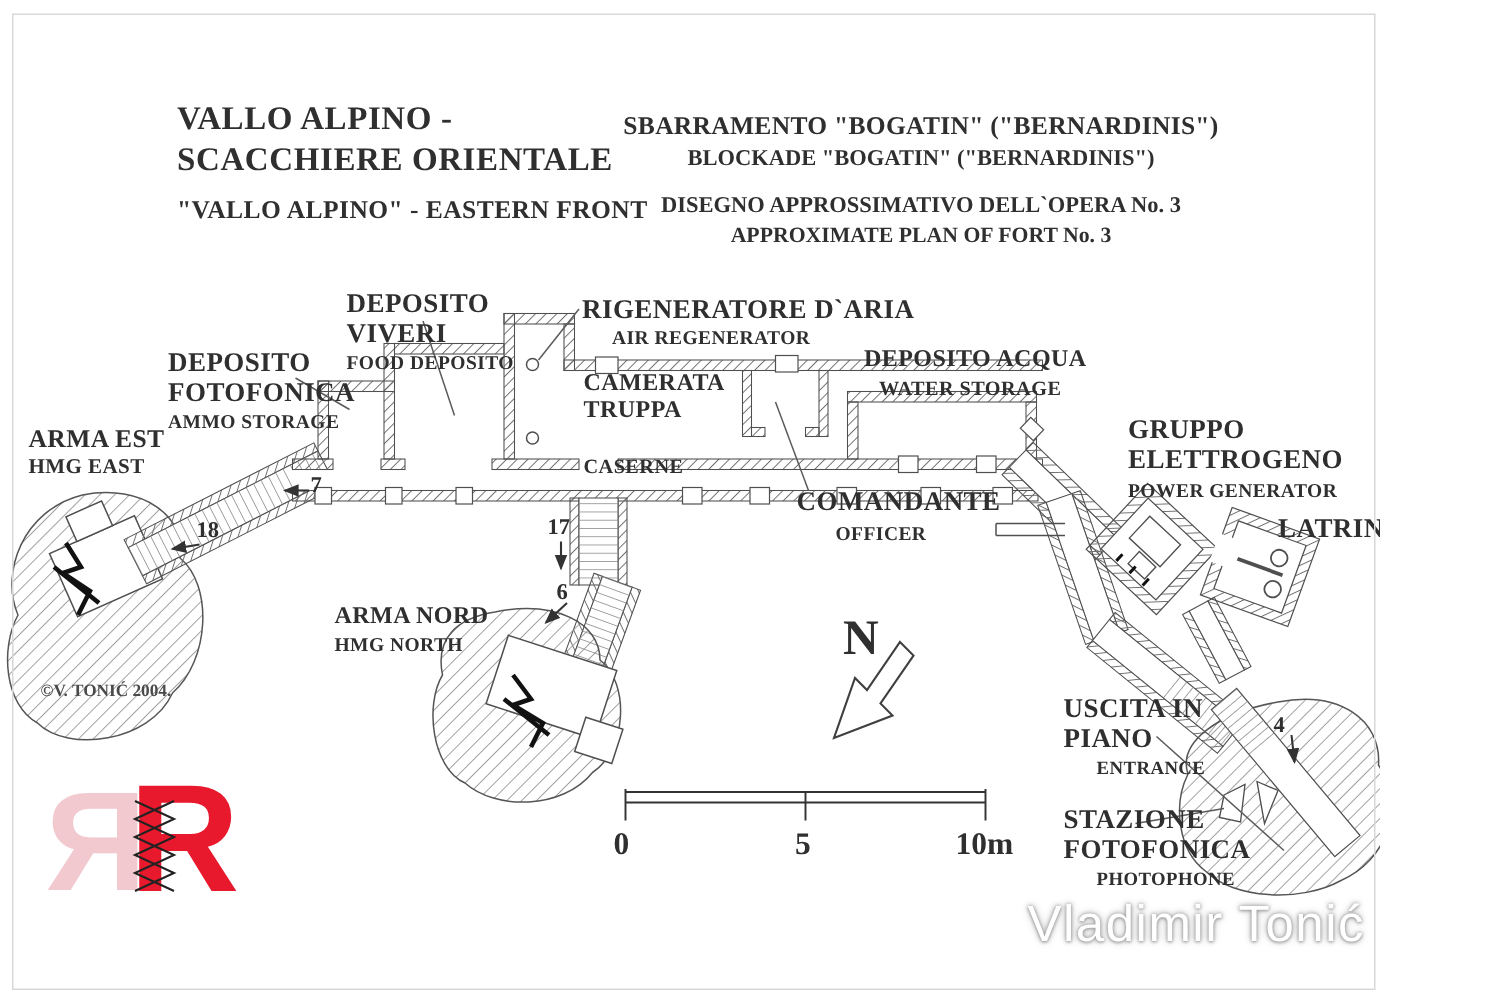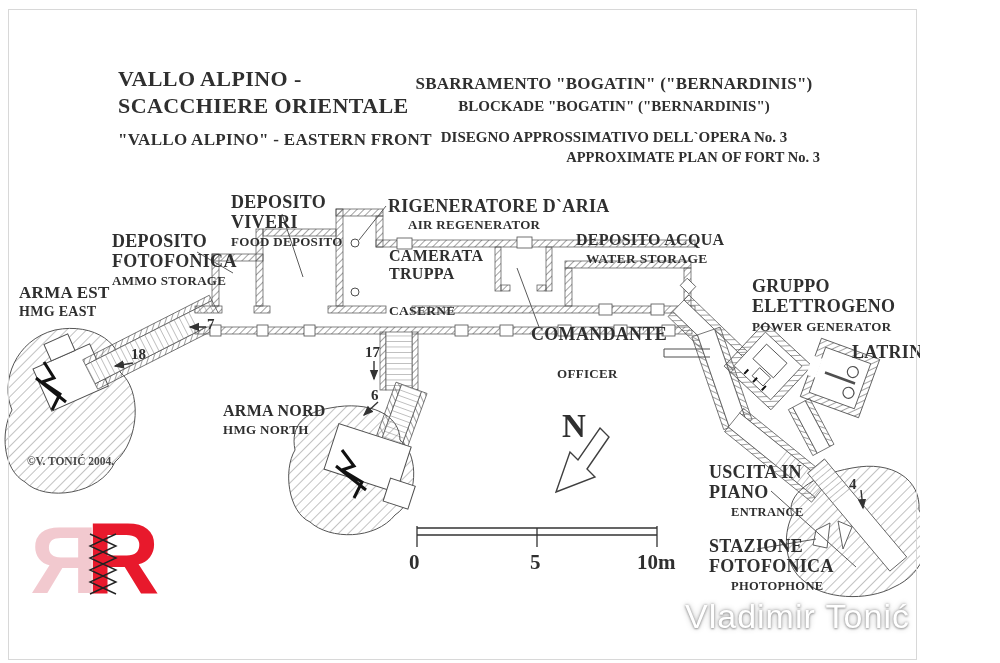--- a/index.html
+++ b/index.html
@@ -14,21 +14,21 @@
   .en{font-size:13px;margin-top:2px;}
   .en-sm{font-size:12.5px;margin-left:22px;}
   .num{position:absolute;font-size:15px;font-weight:600;}
   .hdr-left{position:absolute;left:118px;top:66px;font-weight:700;}
   .hdr-left .t1{font-size:22px;line-height:1.22;letter-spacing:.4px;}
   .hdr-left .t2{font-size:17px;margin-top:10px;letter-spacing:.3px;}
   .hdr-right{position:absolute;left:408px;top:74px;width:412px;text-align:center;font-weight:700;}
   .hdr-right .r1{font-size:17px;letter-spacing:.2px;}
   .hdr-right .r2{font-size:15px;margin-top:4px;}
   .hdr-right .r3{font-size:15px;margin-top:14px;}
-  .hdr-right .r4{font-size:14.5px;margin-top:3px;text-align:right;}
+  .hdr-right .r4{font-size:14.5px;margin-top:3px;}
   .compass-n{position:absolute;left:562px;top:408px;font-size:33px;font-weight:600;}
   .scale-num{position:absolute;font-size:21px;font-weight:600;}
   .copyright{position:absolute;left:27px;top:455px;font-size:11.5px;font-weight:600;color:#4a4a4a;}
   .watermark{position:absolute;right:10px;top:597px;font-size:34px;font-weight:400;
              font-family:"Liberation Sans","DejaVu Sans",sans-serif;color:#ffffff;letter-spacing:1px;
              text-shadow:0 0 3px #9a9a9a,0 1px 2px #ababab,0 0 6px #c4c4c4;}
   .logo{position:absolute;left:28px;top:508px;width:140px;height:105px;}
   .logo .pinkR,.logo .redR{position:absolute;font-family:"Liberation Sans","DejaVu Sans",sans-serif;font-weight:700;line-height:1;}
   .logo .pinkR{left:2px;top:6px;font-size:94px;color:#f2c9cf;transform:scaleX(-1);}
   .logo .redR{left:58px;top:0;font-size:102px;color:#e8192c;}
@@ -282,21 +282,21 @@
   </div>
 
   <div class="lbl" style="left:752px;top:276px">
     <div class="it">GRUPPO</div>
     <div class="it">ELETTROGENO</div>
     <div class="en" style="margin-top:3px">POWER GENERATOR</div>
   </div>
 
   <div class="lbl" style="left:531px;top:324px">
     <div class="it">COMANDANTE</div>
-    <div class="en" style="margin-left:26px;margin-top:23px">OFFICER</div>
+    <div class="en" style="margin-left:26px;margin-top:5px">OFFICER</div>
   </div>
 
   <div class="lbl" style="left:852px;top:342px">
     <div class="it">LATRINA</div>
   </div>
 
   <div class="lbl" style="left:223px;top:402px">
     <div class="it-md">ARMA NORD</div>
     <div class="en" style="margin-top:3px">HMG NORTH</div>
   </div>

